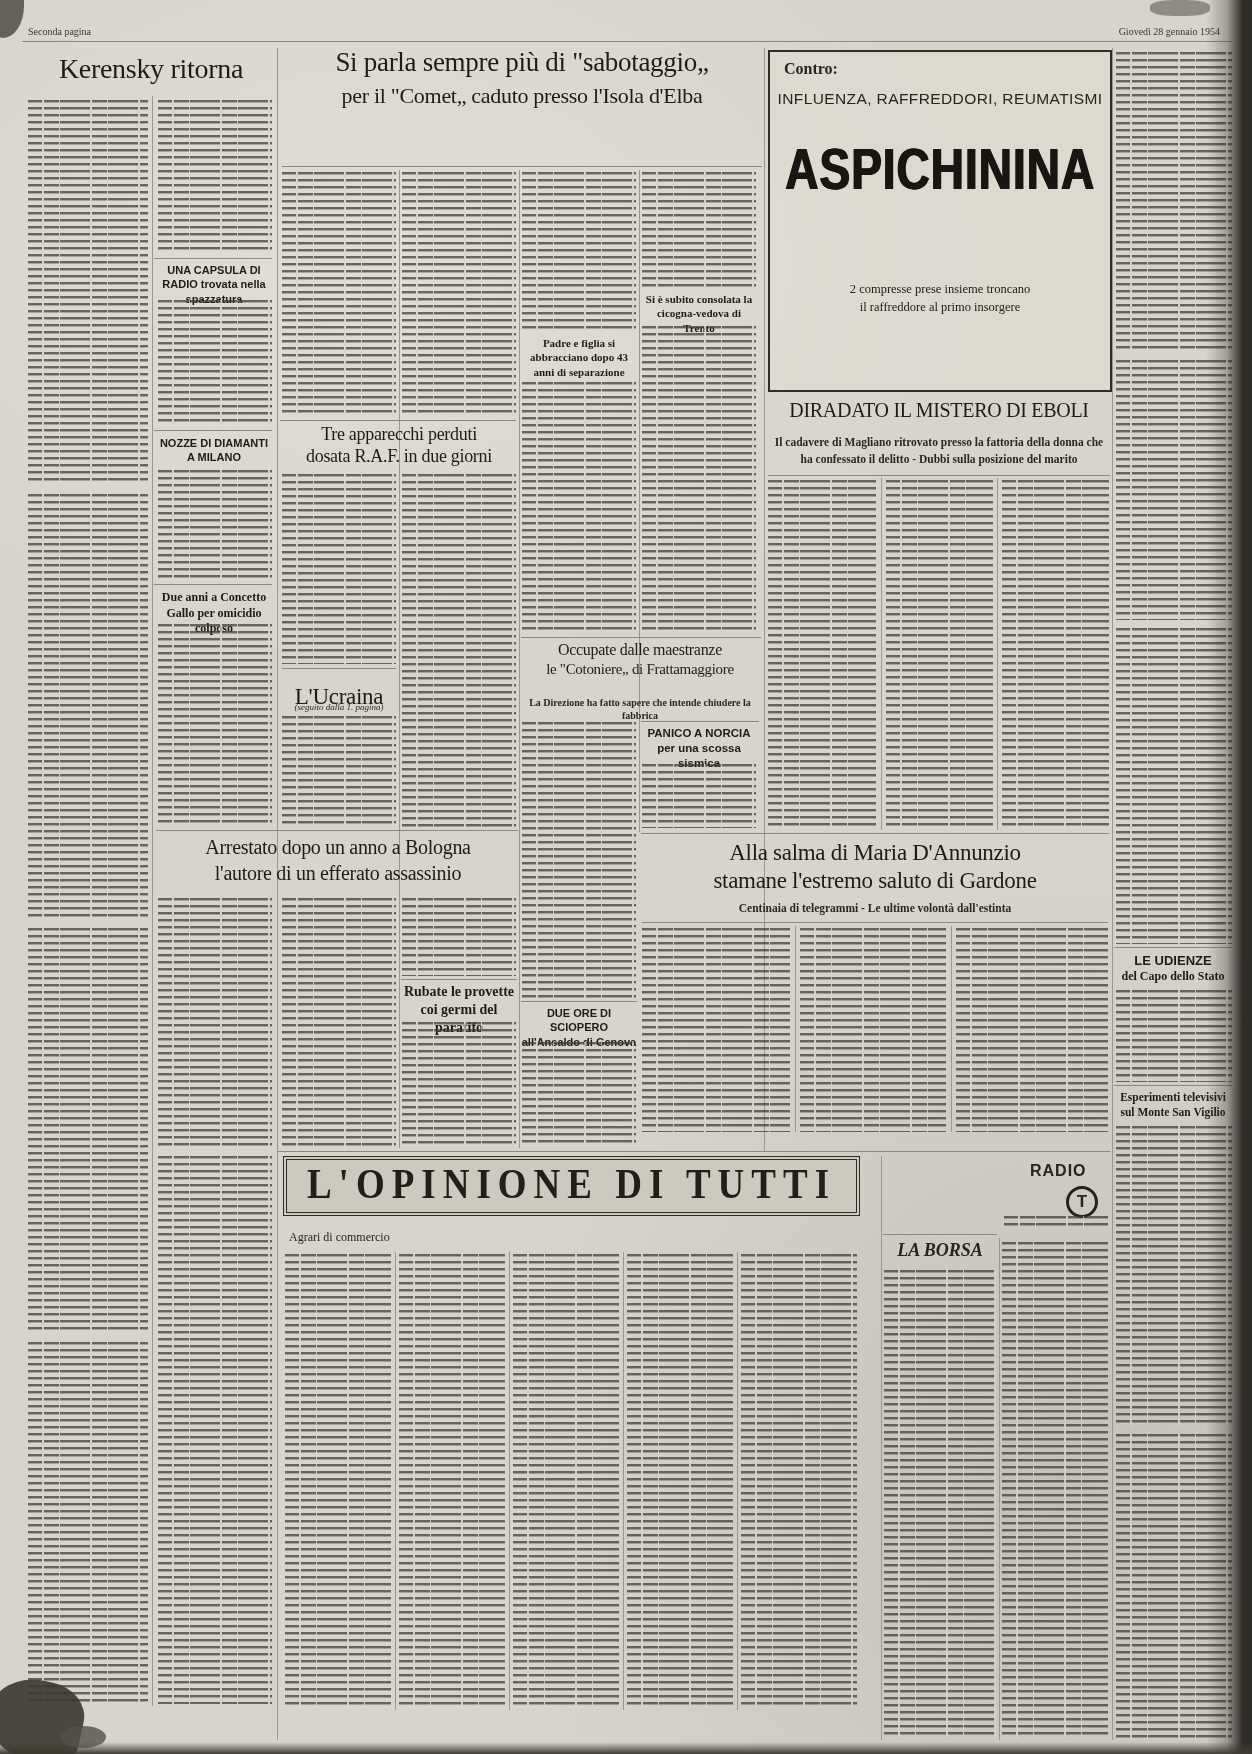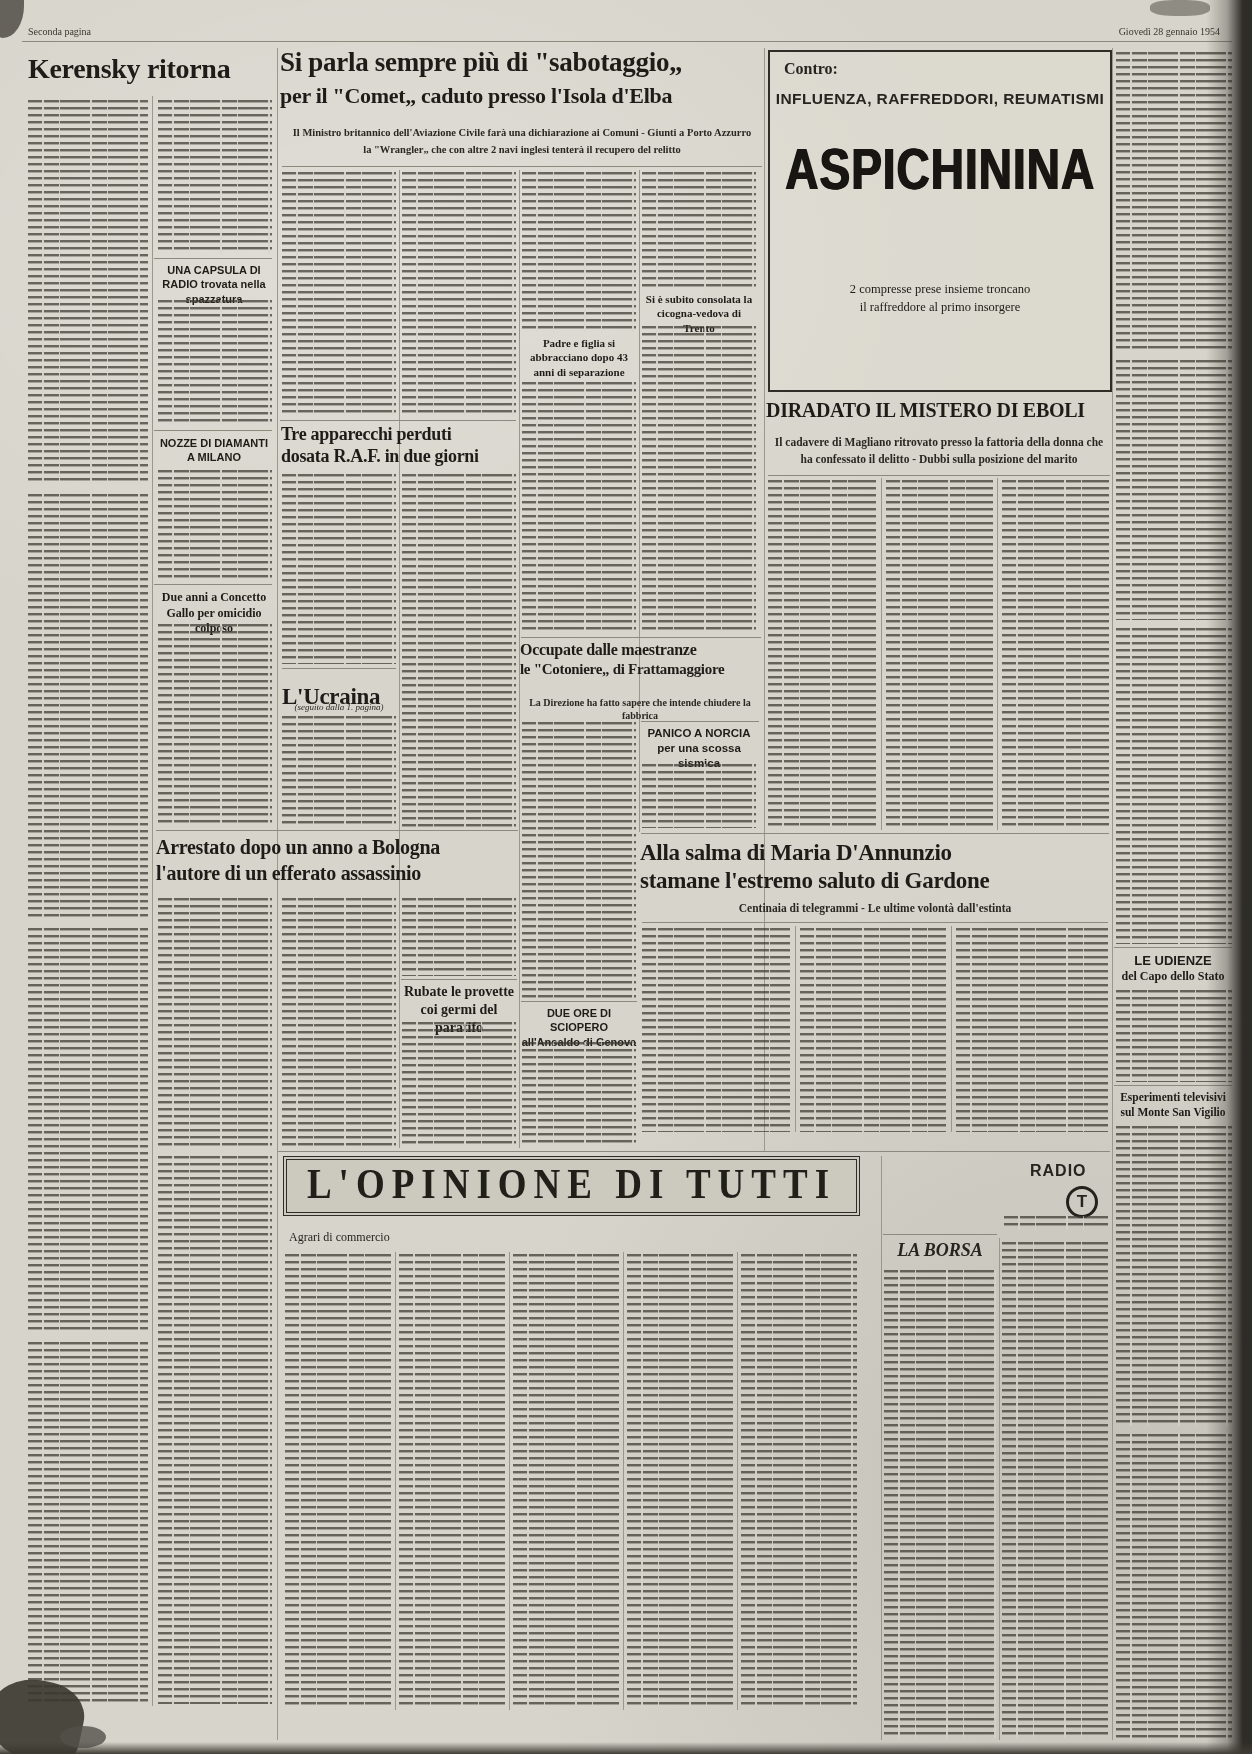--- a/index.html
+++ b/index.html
@@ -9,29 +9,29 @@
   background:
     radial-gradient(ellipse 900px 600px at 30% 15%, rgba(255,255,255,.22), transparent 70%),
     radial-gradient(ellipse 800px 900px at 85% 85%, rgba(58,55,47,.12), transparent 70%),
     #d7d4cb;}
 .abs{position:absolute}
 .sim{position:absolute;opacity:.72;background-image:
   repeating-linear-gradient(90deg, rgba(215,212,203,0) 0 14px, rgba(215,212,203,.95) 14px 16px, rgba(215,212,203,0) 16px 31px, rgba(215,212,203,.9) 31px 32px, rgba(215,212,203,0) 32px 48px),
   repeating-linear-gradient(180deg, #3b3930 0 2px, rgba(59,57,48,.45) 2px 3px, transparent 3px 7px);}
 .vline{position:absolute;width:1px;background:#9b978a}
 .hline{position:absolute;height:1px;background:#8d897d}
-.hl{position:absolute;font-weight:bold;line-height:1.1;color:#1e1c18;letter-spacing:-.3px}
+.hl{position:absolute;font-weight:normal;text-align:center;line-height:1.1;color:#1e1c18;letter-spacing:-.3px}
 .shead{position:absolute;font-weight:bold;text-align:center;font-size:11px;line-height:1.3;color:#1e1c18}
 .sans{font-family:"Liberation Sans",sans-serif}
 .deck{position:absolute;font-weight:bold;text-align:center;color:#2a2822}
 .note{position:absolute;font-style:italic;text-align:center;color:#2a2822}
 .meta{position:absolute;font-size:10px;color:#3a372f}
 .adbox{position:absolute;left:768px;top:50px;width:344px;height:342px;border:2px solid #2f2d28;background:rgba(228,225,216,.35)}
 .adbox .contro{position:absolute;left:14px;top:8px;font-size:16px;font-weight:bold}
-.adbox .targets{position:absolute;left:0;right:0;top:38px;text-align:center;font-family:"Liberation Sans",sans-serif;font-weight:bold;font-size:15.5px;letter-spacing:.4px}
+.adbox .targets{position:absolute;left:0;right:0;top:38px;text-align:center;font-family:"Liberation Sans",sans-serif;font-weight:normal;font-size:15.5px;letter-spacing:.4px}
 .adbox .brand{position:absolute;left:0;right:0;top:90px;text-align:center;font-family:"Liberation Sans",sans-serif;font-weight:bold;font-size:46px;letter-spacing:1px;transform:scaleY(1.25);color:#171612;text-shadow:1px 0 #171612,-.5px 0 #171612}
 .adbox .claim{position:absolute;left:0;right:0;text-align:center;font-size:12.5px;color:#22201b}
 .adbox .adnote{position:absolute;left:16px;right:16px;top:296px;font-size:9.5px;font-style:italic;text-align:justify;line-height:1.45;color:#2a2822}
 .opbox{position:absolute;left:283px;top:1156px;width:577px;height:60px;border:4px double #2f2d28;background:#ccc9bf;text-align:center}
 .opbox .t{display:block;line-height:50px;font-size:37px;font-weight:bold;letter-spacing:7px;color:#211f1a;transform:scaleY(1.12)}
 .radiobox{position:absolute;left:1004px;top:1158px;width:106px;height:76px}
 .radiobox .lbl{position:absolute;left:26px;top:4px;font-family:"Liberation Sans",sans-serif;font-weight:bold;font-size:16px;letter-spacing:1px}
 .radiobox .circ{position:absolute;left:62px;top:28px;width:32px;height:32px;border:3px solid #23211c;border-radius:50%;display:flex;align-items:center;justify-content:center;font-weight:bold;font-size:17px;font-family:"Liberation Sans",sans-serif}
 </style>
 </head>
@@ -77,21 +77,20 @@
   <div class="hline" style="left:883px;top:1234px;width:114px"></div>
   <div class="hline" style="left:278px;top:1151px;width:832px"></div>
   <div class="hline" style="left:154px;top:258px;width:118px"></div>
   <div class="hline" style="left:154px;top:430px;width:118px"></div>
   <div class="hline" style="left:154px;top:584px;width:118px"></div>
 
   <div class="hl" style="left:28px;top:54px;width:246px;font-size:28px">Kerensky ritorna</div>
 
   <div class="hl" style="left:280px;top:48px;width:484px;font-size:27px">Si parla sempre più di "sabotaggio„</div>
   <div class="hl" style="left:280px;top:84px;width:484px;font-size:22px">per il "Comet„ caduto presso l'Isola d'Elba</div>
-  <div class="deck" style="left:288px;top:124px;width:468px;font-size:10.5px;line-height:1.65">Il Ministro britannico dell'Aviazione Civile farà una dichiarazione ai Comuni - Giunti a Porto Azzurro la "Wrangler„ che con altre 2 navi inglesi tenterà il recupero del relitto</div>
 
   <div class="shead sans" style="left:156px;top:263px;width:116px">UNA CAPSULA DI RADIO trovata nella spazzatura</div>
   <div class="shead sans" style="left:156px;top:436px;width:116px">NOZZE DI DIAMANTI A MILANO</div>
   <div class="shead" style="left:156px;top:590px;width:116px;font-size:12px">Due anni a Concetto Gallo per omicidio colposo</div>
 
   <div class="hl" style="left:281px;top:425px;width:236px;font-size:18px">Tre apparecchi perduti</div>
   <div class="hl" style="left:281px;top:447px;width:236px;font-size:18px">dosata R.A.F. in due giorni</div>
 
   <div class="hl" style="left:282px;top:684px;width:114px;font-size:23px">L'Ucraina</div>
   <div class="note" style="left:282px;top:702px;width:114px;font-size:9px">(seguito dalla 1. pagina)</div>

